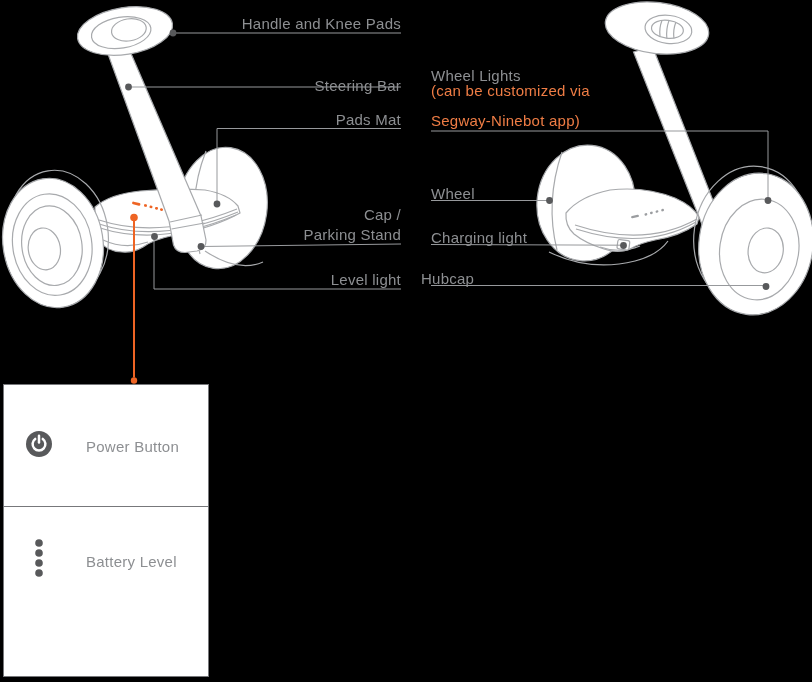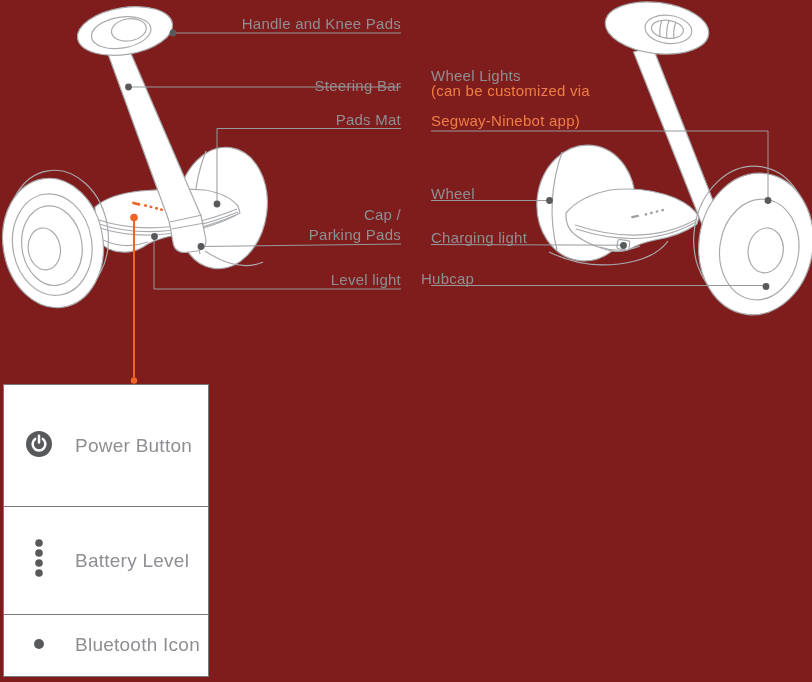--- a/index.html
+++ b/index.html
@@ -1,17 +1,17 @@
 <!DOCTYPE html>
 <html><head>
 <meta charset="utf-8">
 <style>
   html,body{margin:0;padding:0;background:#ffffff;}
   #stage{
-    position:relative;width:812px;height:682px;background:#7f1d1d;
+    position:relative;width:812px;height:682px;background:#000000;
     font-family:"Liberation Sans", sans-serif;overflow:hidden;
   }
   #art{position:absolute;left:0;top:0;}
   .lbl{
     position:absolute;font-size:15px;line-height:20px;letter-spacing:.25px;
     color:#8d8f92;white-space:nowrap;
   }
   .lbl.right-align{text-align:right;}
   .lbl.orange{color:#ef7d45;}
   
@@ -19,22 +19,22 @@
     position:absolute;left:3px;top:384px;width:206px;height:293px;
     border:1.5px solid #77787b;box-sizing:border-box;background:#ffffff;
   }
   .legend-row{position:relative;box-sizing:border-box;width:100%;}
   .legend-row + .legend-row{border-top:1.5px solid #77787b;}
   .row-power{height:121px;}
   .row-battery{height:108px;text-align:right;}
   .row-bluetooth{height:60.5px;}
   .legend-icon{position:absolute;left:35px;top:50%;transform:translate(-50%,-50%);}
   .legend-label{
-    position:absolute;left:71px;top:50%;transform:translateY(-50%);
-    font-size:19px;letter-spacing:.25px;color:#8d8f92;white-space:nowrap;
+    position:absolute;left:82px;top:50%;transform:translateY(-50%);
+    font-size:15px;letter-spacing:.25px;color:#8d8f92;white-space:nowrap;
   }
 </style>
 </head>
 <body>
 
 <div id="stage">
 
   <svg id="art" width="812" height="682" viewBox="0 0 812 682">
 
     <g fill="none" stroke="#a8aaad" stroke-width="1.2">
@@ -153,21 +153,21 @@
       <circle cx="134" cy="217.5" r="3.8" fill="#ee6424"></circle>
       <line x1="134" y1="221" x2="134" y2="377.5" stroke="#ee6424" stroke-width="2"></line>
       <circle cx="134" cy="380.5" r="3.2" fill="#ee6424"></circle>
     </g>
   </svg>
 
   <div class="lbl right-align" style="right:411px;top:14px">Handle and Knee Pads</div>
   <div class="lbl right-align" style="right:411px;top:76px">Steering Bar</div>
   <div class="lbl right-align" style="right:411px;top:109.5px">Pads Mat</div>
   <div class="lbl right-align" style="right:411px;top:205px">Cap /</div>
-  <div class="lbl right-align" style="right:411px;top:225px">Parking Pads</div>
+  <div class="lbl right-align" style="right:411px;top:225px">Parking Stand</div>
   <div class="lbl right-align" style="right:411px;top:270px">Level light</div>
 
   <div class="lbl" style="left:431px;top:66px">Wheel Lights</div>
   <div class="lbl orange" style="left:431px;top:81px">(can be customized via</div>
   <div class="lbl orange" style="left:431px;top:110.5px">Segway-Ninebot app)</div>
   <div class="lbl" style="left:431px;top:184px">Wheel</div>
   <div class="lbl" style="left:431px;top:228px">Charging light</div>
   <div class="lbl" style="left:421px;top:269px">Hubcap</div>
 
   <div id="legend-panel">
@@ -188,23 +188,15 @@
         <svg width="12" height="42" viewBox="0 0 12 42">
           <circle cx="6" cy="5" r="3.8" fill="#58595b"></circle>
           <circle cx="6" cy="15" r="3.8" fill="#58595b"></circle>
           <circle cx="6" cy="25" r="3.8" fill="#58595b"></circle>
           <circle cx="6" cy="35" r="3.8" fill="#58595b"></circle>
         </svg>
       </span>
       <span class="legend-label">Battery Level</span>
     </div>
 
-    <div class="legend-row row-bluetooth">
-      <span class="legend-icon">
-        <svg width="12" height="12" viewBox="0 0 12 12">
-          <circle cx="6" cy="6" r="5" fill="#58595b"></circle>
-        </svg>
-      </span>
-      <span class="legend-label">Bluetooth Icon</span>
-    </div>
 
   </div>
 </div>
 
 </body></html>

